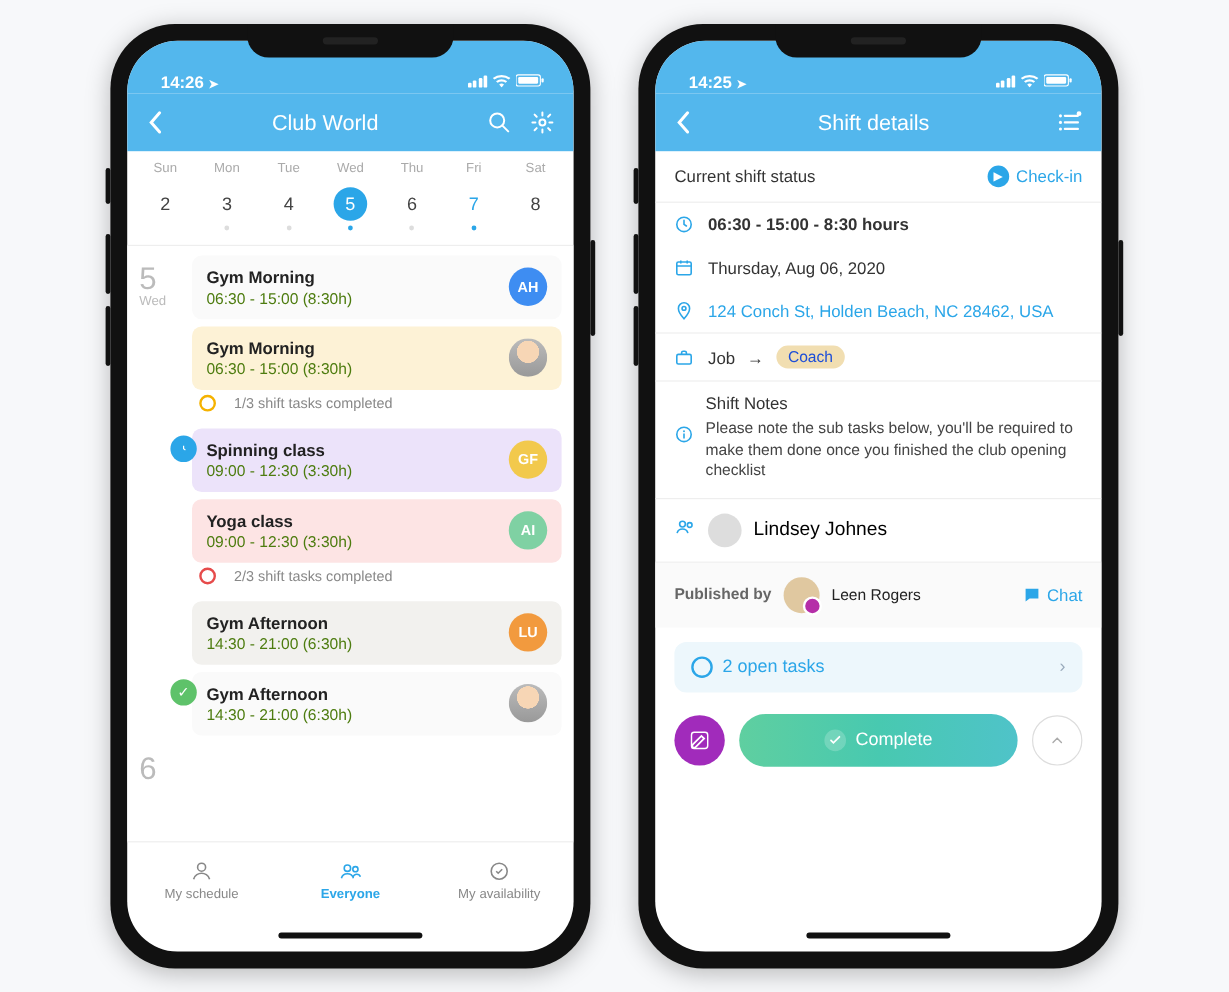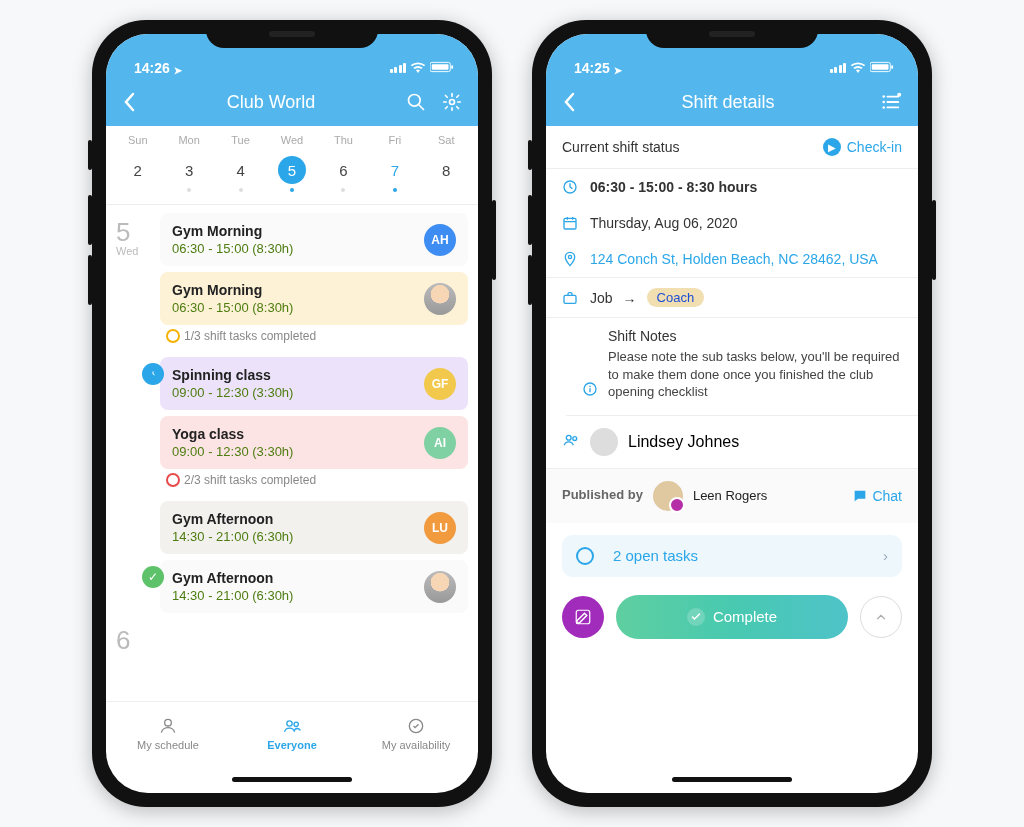--- a/index.html
+++ b/index.html
@@ -97,26 +97,26 @@
   .dot{width:4px;height:4px;border-radius:50%;background:#ddd;}
   .dot.blue{background:#2ba6e8;}
 
   
   .list-area{ flex:1; overflow:auto; background:#fff;}
   .day-block{ display:flex; padding:8px 10px 0 10px;}
   .day-side{ width:44px; color:#bbb; padding-top:6px;}
   .day-side .big{ font-size:26px; font-weight:300; line-height:1;}
   .day-side .sm{ font-size:11px; }
   .shift-col{ flex:1; display:flex; flex-direction:column; gap:6px;}
-  .shift-card{ border-radius:8px; padding:10px 12px; position:relative; display:flex; align-items:flex-end; gap:20px;}
+  .shift-card{ border-radius:8px; padding:10px 12px; position:relative; display:flex; align-items:flex-start; gap:20px;}
   .shift-card .txt{ flex:1;}
   .shift-card .title{ font-weight:700; font-size:14px; color:#222;}
   .shift-card .time{ font-size:13px; color:#4d7c0f; margin-top:2px;}
   .avatar{ width:32px; height:32px; border-radius:50%; display:flex; align-items:center; justify-content:center; color:#fff; font-size:12px; font-weight:600;}
-  .subline{ font-size:12px; color:#888; padding:4px 0 8px 6px; display:flex; align-items:center; gap:4px;}
+  .subline{ font-size:12px; color:#888; padding:4px 0 8px 6px; display:flex; align-items:center; gap:15px;}
   .ring{ width:14px;height:14px;border-radius:50%;border:2px solid #f5b200; position:relative;}
   .ring.red{border-color:#e64b4b;}
   .lead-icon{position:absolute;left:-18px;top:6px;width:22px;height:22px;border-radius:50%;display:flex;align-items:center;justify-content:center;color:#fff;font-size:12px;}
   .bg-blue{background:#2ba6e8;}
   .bg-cream{background:#fdf2d6;}
   .bg-lav{background:#ece3fa;}
   .bg-pink{background:#fde4e4;}
   .bg-grey{background:#f2f1ee;}
   .bg-white2{background:#fafafa;}
   .av-blue{background:#3e8df2;}
@@ -145,32 +145,32 @@
   .pin{position:absolute; right:48px; top:4px; color:#e24b4b;}
   .row{ display:flex; align-items:center; gap:10px; padding:10px 16px; font-size:14px; color:#333;}
   .row.border-b{ border-bottom:1px solid #eee;}
   .row .icon{ width:18px; display:inline-flex; color:#2ba6e8;}
   .link-accent{ color:#2ba6e8;}
   .status-row{ display:flex; justify-content:space-between; align-items:center; padding:12px 16px; border-bottom:1px solid #eee;}
   .status-row .lbl{ font-size:14px; color:#333;}
   .checkin{ display:flex; align-items:center; gap:6px; color:#2ba6e8; font-size:14px;}
   .checkin .circ{ width:18px;height:18px;border-radius:50%;background:#2ba6e8;display:flex;align-items:center;justify-content:center;color:#fff;font-size:10px;}
   .job-pill{ background:#f1deb1; color:#1d4ed8; padding:2px 10px; border-radius:12px; font-size:13px;}
-  .notes{ padding:10px 16px 14px; display:flex; gap:10px; align-items:flex-end; border-bottom:1px solid #eee;margin-left:20px;}
+  .notes{ padding:10px 16px 14px; display:flex; gap:10px; align-items:center; border-bottom:1px solid #eee;}
   .notes .hdr{ font-size:14px; color:#333; margin-bottom:4px;}
   .notes .body{ font-size:13px; color:#444; line-height:1.35; padding-left:0;}
   .assignee-row{ padding:12px 16px; display:flex; align-items:center; gap:10px; border-bottom:1px solid #eee;}
   .assignee-row .icon{ color:#2ba6e8;}
   .pub-row{ display:flex; align-items:center; justify-content:space-between; padding:12px 16px; background:#fafafa;}
   .pub-left{ display:flex; align-items:center; gap:10px; font-size:13px; color:#666;}
   .pub-left .av{ width:30px;height:30px;border-radius:50%;background:#e0c8a0; position:relative;}
   .pub-left .av::after{content:"";position:absolute;right:-2px;bottom:-2px;width:12px;height:12px;border-radius:50%;background:#b52ea8;border:2px solid #fff;}
   .chat-link{ color:#2ba6e8; font-size:14px; display:flex; align-items:center; gap:4px;}
   .tasks-bar{ margin:12px 16px; background:#edf7fc; border-radius:10px; padding:12px 14px; display:flex; align-items:center; justify-content:space-between; color:#2ba6e8; font-size:15px;}
-  .tasks-bar .left{ display:flex; align-items:center; gap:19px;}
+  .tasks-bar .left{ display:flex; align-items:center; gap:8px;}
   .ring2{ width:18px;height:18px;border:2.5px solid #2ba6e8;border-radius:50%;}
   .action-bar{ display:flex; align-items:center; gap:12px; padding:6px 16px 8px;}
   .edit-fab{ width:42px;height:42px;border-radius:50%; background:#a12bbb; color:#fff; display:flex;align-items:center;justify-content:center;}
   .complete-btn{ flex:1; height:44px; border-radius:22px; background:linear-gradient(90deg,#5fcfa0,#48c9b0,#4fc3c9); color:#fff; display:flex; align-items:center; justify-content:center; gap:8px; font-size:15px;}
   .complete-btn .chk{ width:18px;height:18px;border-radius:50%;background:#fff3;display:flex;align-items:center;justify-content:center;}
   .up-btn{ width:42px;height:42px;border-radius:50%;border:1px solid #ddd; display:flex;align-items:center;justify-content:center;color:#aaa;}
 
   .small-av{width:28px;height:28px;border-radius:50%;background:#ddd;}
   .chk-green{width:22px;height:22px;border-radius:50%;background:#5ec26a;display:flex;align-items:center;justify-content:center;color:#fff;font-size:12px;}
 </style>

